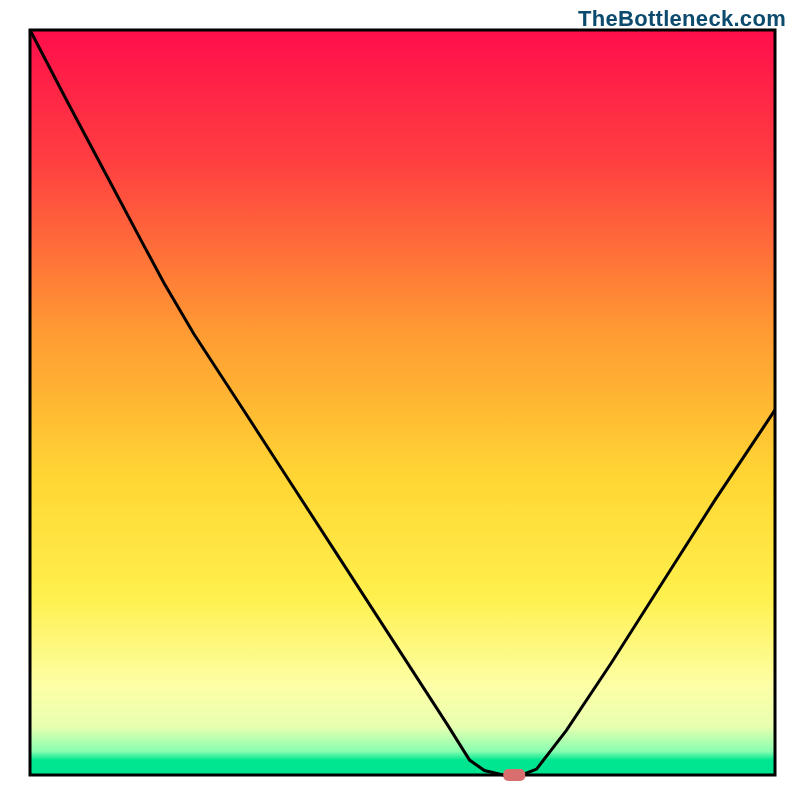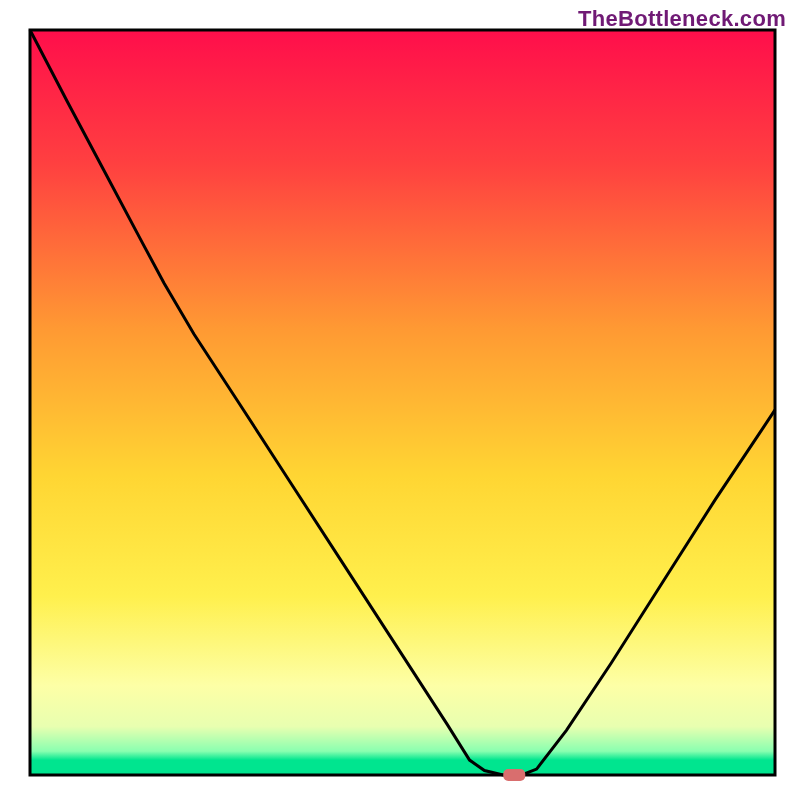--- a/index.html
+++ b/index.html
@@ -14,21 +14,21 @@
     position: relative;
     width: 800px;
     height: 800px;
   }
   .watermark {
     position: absolute;
     top: 6px;
     right: 14px;
     font-size: 22px;
     font-weight: 600;
-    color: #701a75;
+    color: #0c4a6e;
     letter-spacing: 0.3px;
     z-index: 10;
   }
   svg {
     display: block;
   }
 </style>
 </head>
 <body>
 

